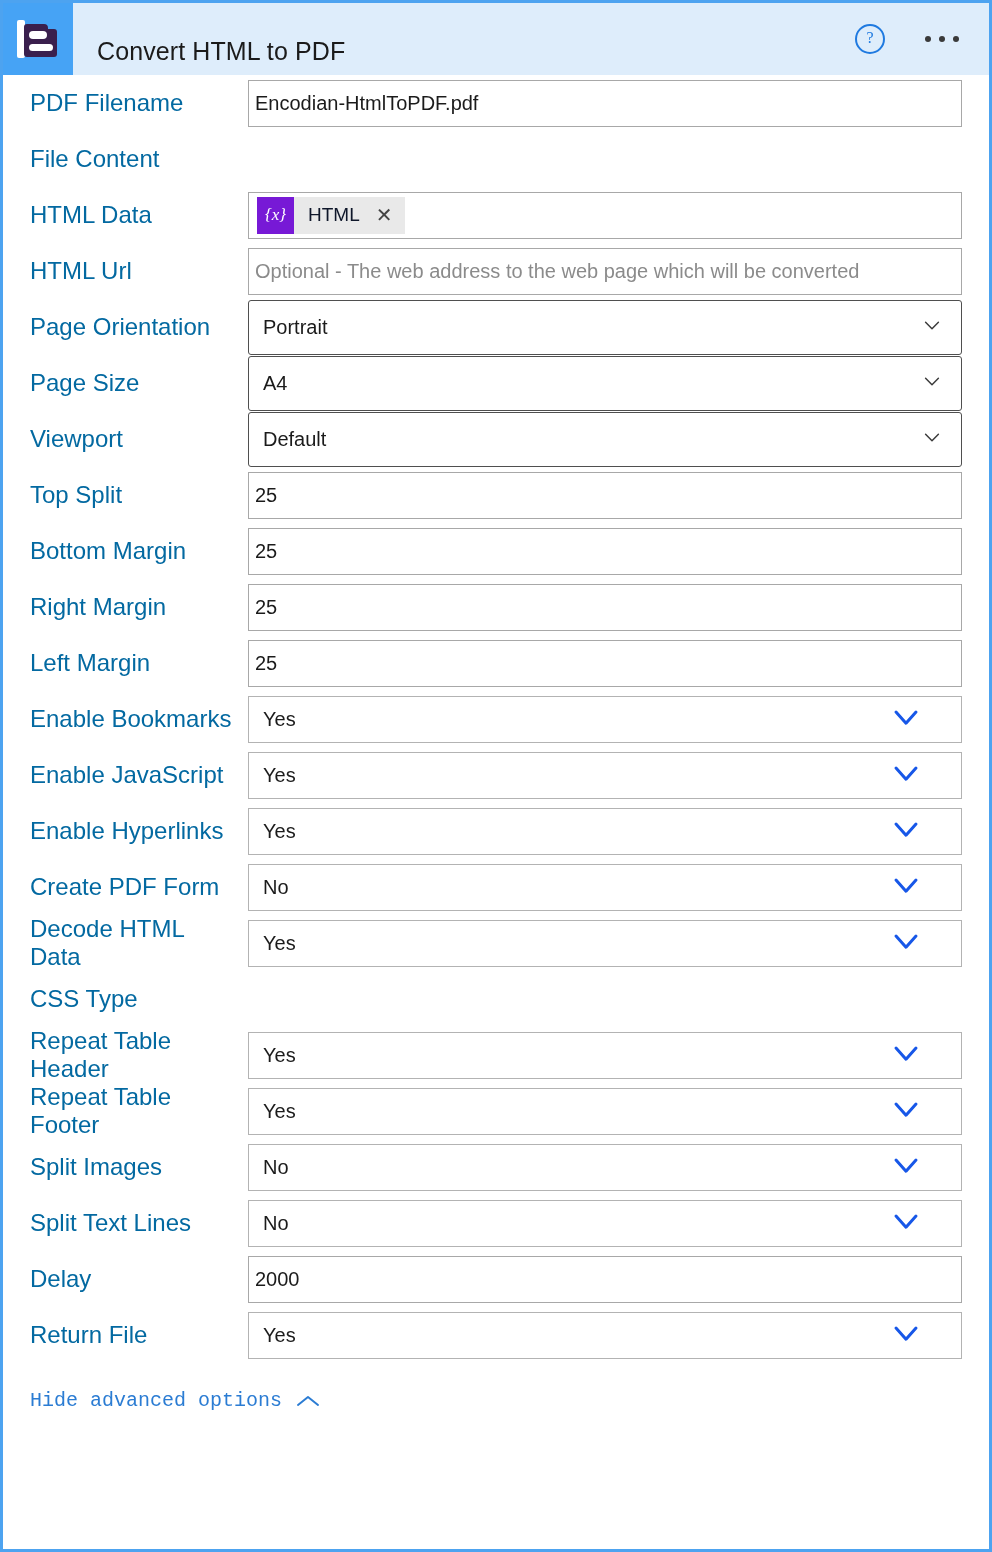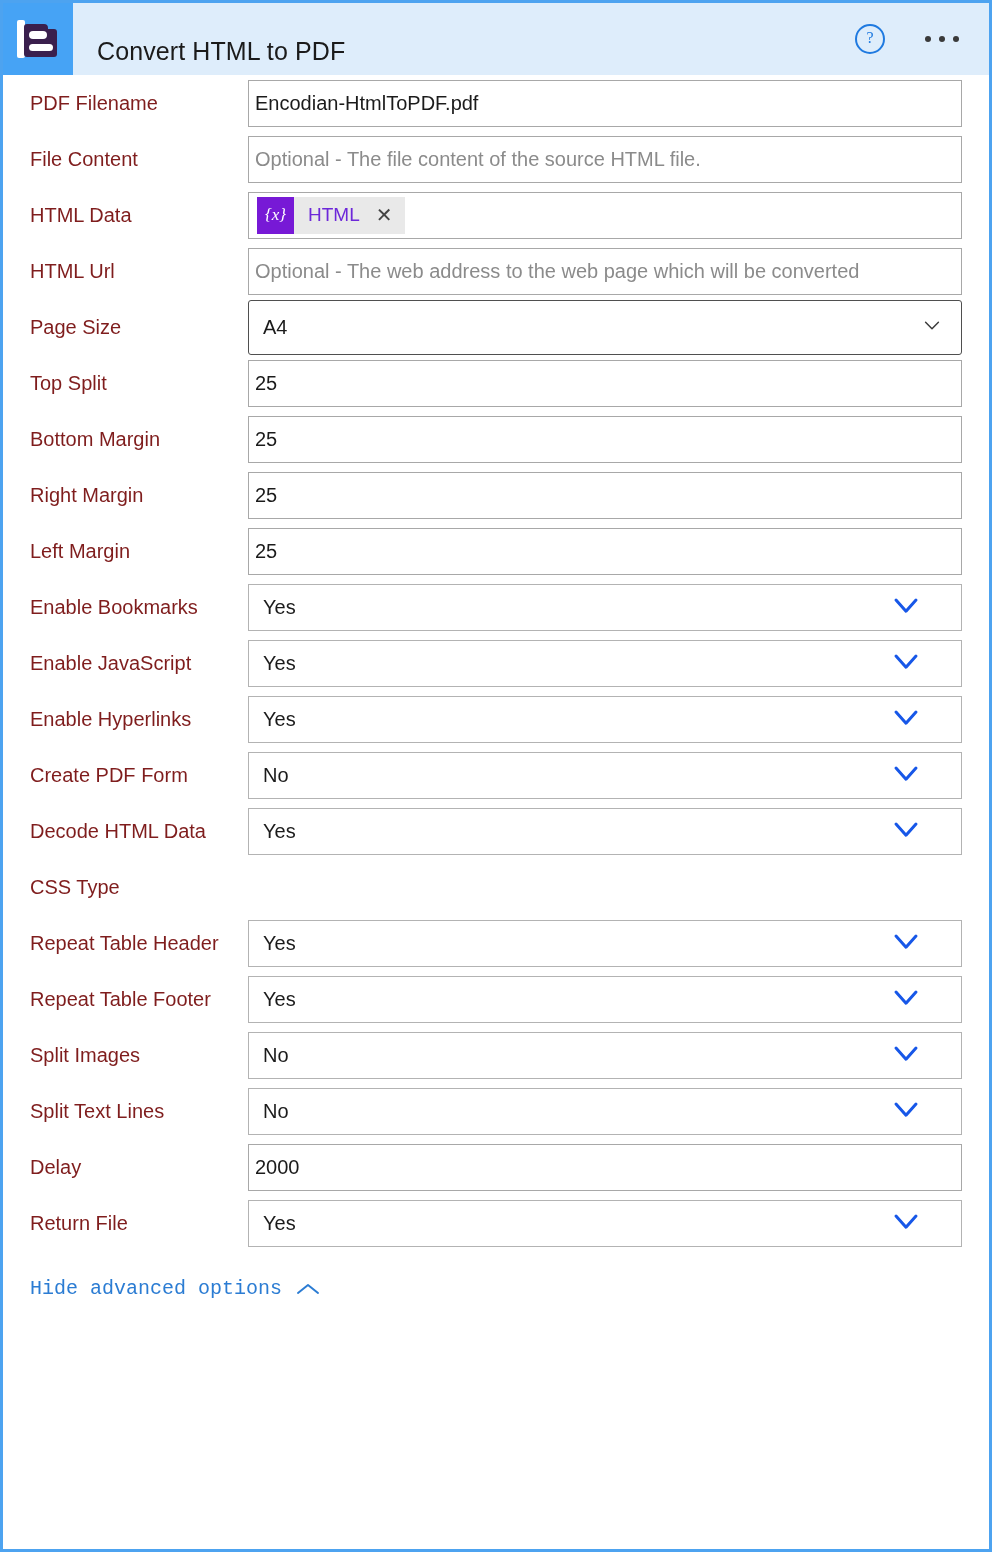--- a/index.html
+++ b/index.html
@@ -88,22 +88,22 @@
   }
 
   .row {
     display: flex;
     align-items: center;
     min-height: 56px;
   }
   .row .label {
     width: 218px;
     flex: 0 0 218px;
-    font-size: 20px;
-    color: #7f1d1d;
+    font-size: 24px;
+    color: #0369a1;
     padding-right: 10px;
     box-sizing: border-box;
   }
 
   .control {
     flex: 1 1 auto;
     position: relative;
   }
 
   
@@ -153,21 +153,21 @@
     font-size: 17px;
     font-family: "Liberation Serif", serif;
     font-style: italic;
     display: flex;
     align-items: center;
     justify-content: center;
     flex: 0 0 auto;
   }
   .token .tok-label {
     font-size: 19px;
-    color: #6d28d9;
+    color: #0f172a;
     padding: 0 16px 0 14px;
     font-style: normal;
   }
   .token .tok-close {
     color: #444;
     font-size: 20px;
     line-height: 1;
     cursor: pointer;
     font-weight: 300;
   }
@@ -259,47 +259,66 @@
 
   <div class="body" id="rows">
       <div class="row">
         <div class="label">PDF Filename</div>
         <div class="control">
           <div class="txt">Encodian-HtmlToPDF.pdf</div>
         </div>
       </div>
       <div class="row">
         <div class="label">File Content</div>
-        <div class="control">
-          <div class="txt placeholder">Optional - The file content of the source HTML file.</div>
-        </div>
       </div>
       <div class="row">
         <div class="label">HTML Data</div>
         <div class="control">
           <div class="token-field">
             <div class="token">
               <span class="tok-badge">{x}</span>
               <span class="tok-label">HTML</span>
               <span class="tok-close">✕</span>
             </div>
           </div>
         </div>
       </div>
       <div class="row">
         <div class="label">HTML Url</div>
         <div class="control">
           <div class="txt placeholder">Optional - The web address to the web page which will be converted</div>
         </div>
       </div>
       <div class="row">
+        <div class="label">Page Orientation</div>
+        <div class="control">
+          <div class="combo">
+            <span class="val">Portrait</span>
+            <span><svg class="chev-gray" viewBox="0 0 24 24">
+                <polyline points="5,9 12,16 19,9" fill="none" stroke="#3a3a3a" stroke-width="1.6" stroke-linecap="round" stroke-linejoin="round"></polyline>
+              </svg></span>
+          </div>
+        </div>
+      </div>
+      <div class="row">
         <div class="label">Page Size</div>
         <div class="control">
           <div class="combo">
             <span class="val">A4</span>
+            <span><svg class="chev-gray" viewBox="0 0 24 24">
+                <polyline points="5,9 12,16 19,9" fill="none" stroke="#3a3a3a" stroke-width="1.6" stroke-linecap="round" stroke-linejoin="round"></polyline>
+              </svg></span>
+          </div>
+        </div>
+      </div>
+      <div class="row">
+        <div class="label">Viewport</div>
+        <div class="control">
+          <div class="combo">
+            <span class="val">Default</span>
             <span><svg class="chev-gray" viewBox="0 0 24 24">
                 <polyline points="5,9 12,16 19,9" fill="none" stroke="#3a3a3a" stroke-width="1.6" stroke-linecap="round" stroke-linejoin="round"></polyline>
               </svg></span>
           </div>
         </div>
       </div>
       <div class="row">
         <div class="label">Top Split</div>
         <div class="control">
           <div class="txt">25</div>

